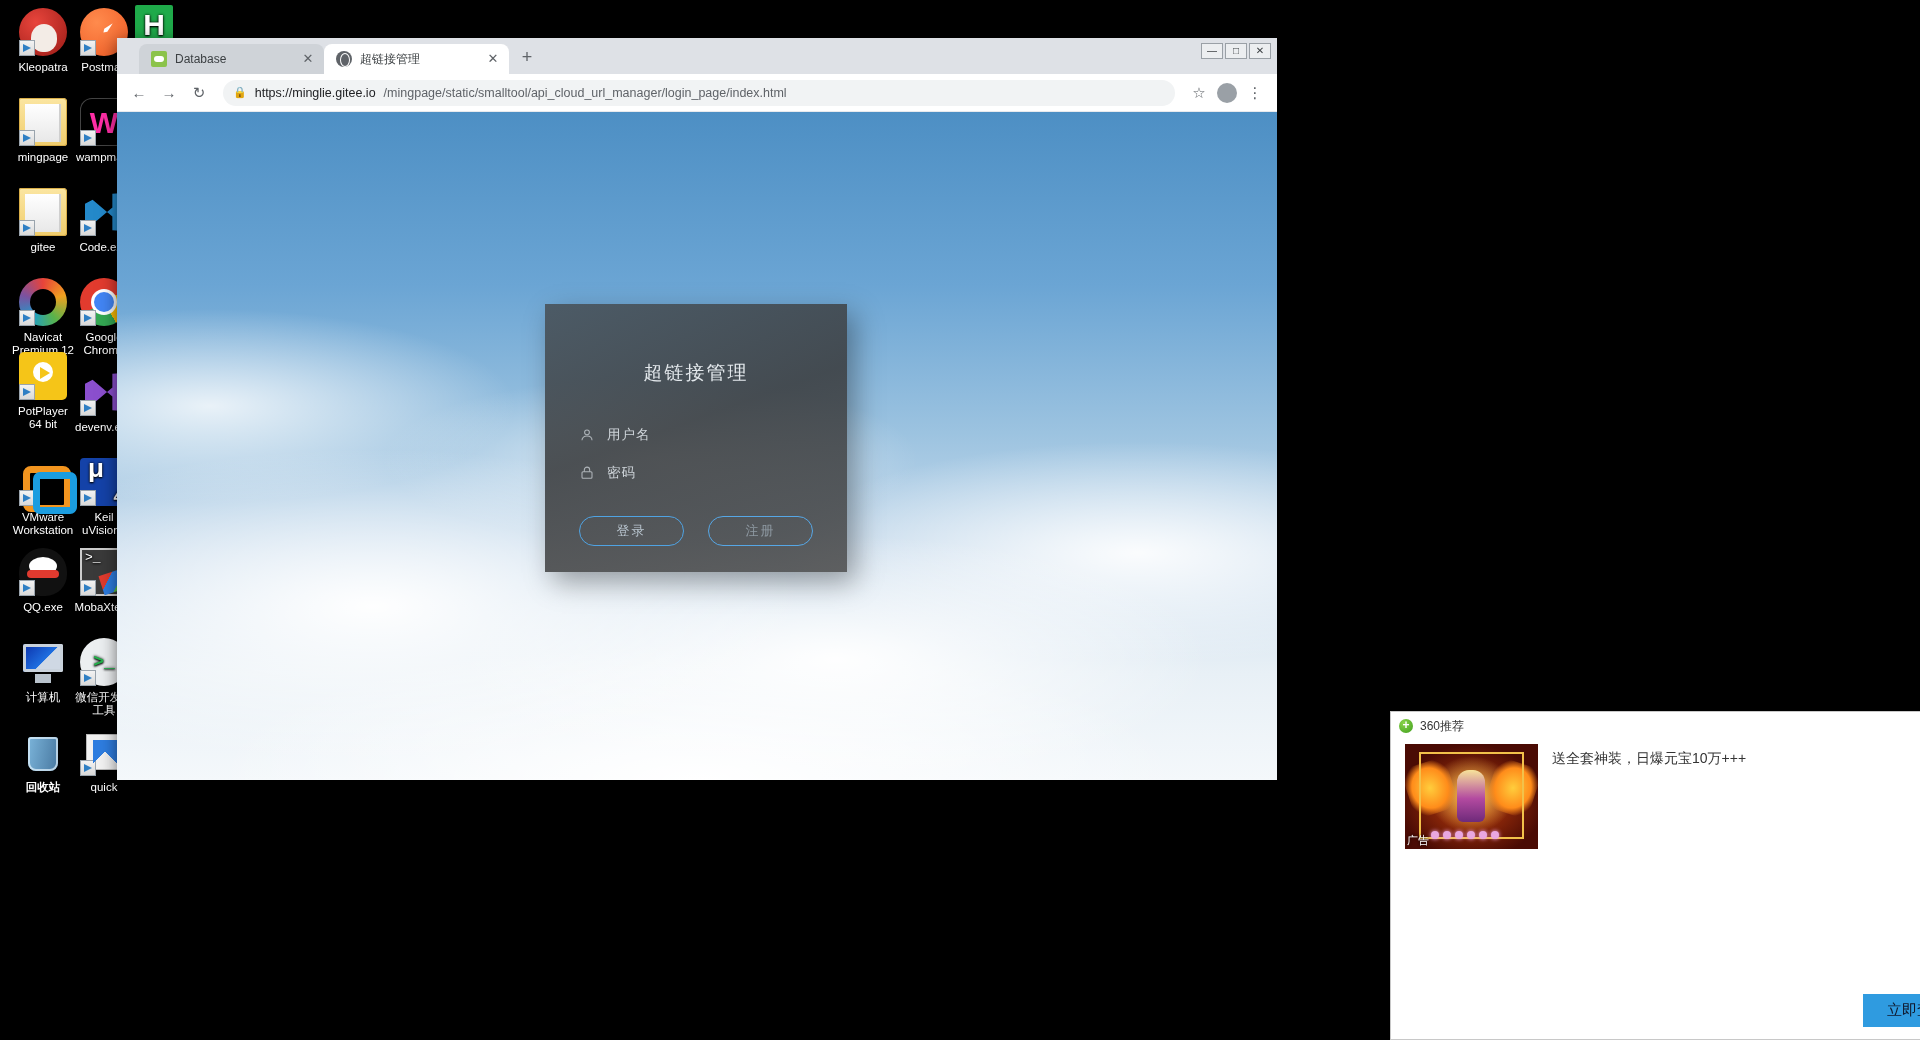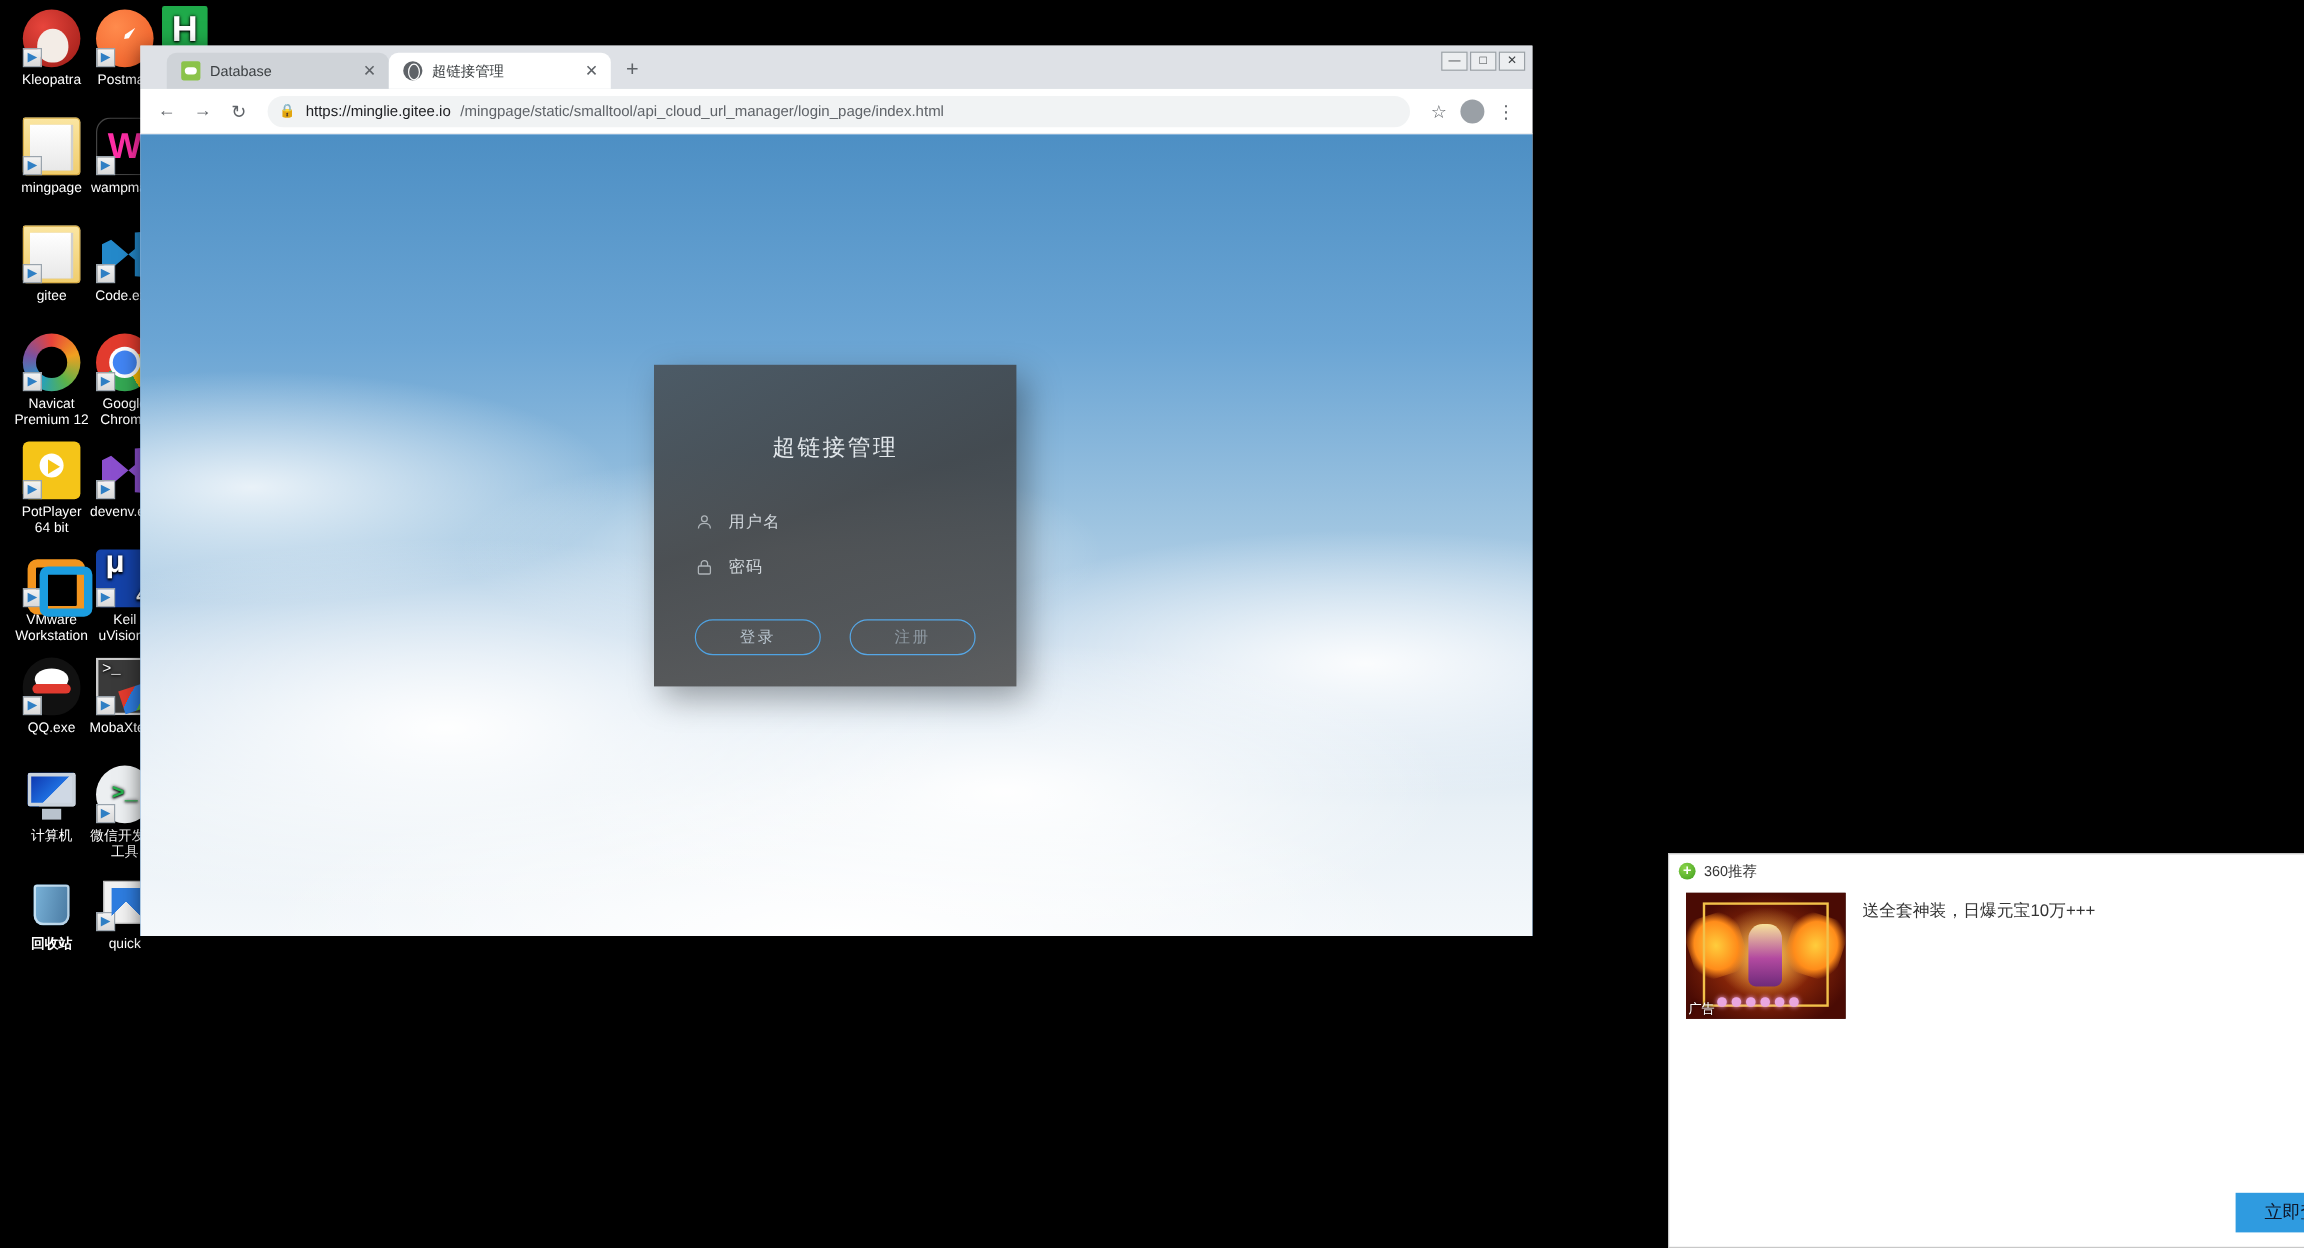--- a/index.html
+++ b/index.html
@@ -378,21 +378,21 @@
           <span class="shortcut-arrow"></span>
         </span>
         <span class="label">Navicat<br>Premium 12</span>
       </div>
       <div class="desk-icon" style="left: 66px; top: 278px;">
         <span class="glyph ic-chrome">
           <span class="shortcut-arrow"></span>
         </span>
         <span class="label">Google<br>Chrome</span>
       </div>
-      <div class="desk-icon" style="left: 5px; top: 368px;">
+      <div class="desk-icon" style="left: 5px; top: 352px;">
         <span class="glyph ic-pot">
           <span class="shortcut-arrow"></span>
         </span>
         <span class="label">PotPlayer<br>64 bit</span>
       </div>
       <div class="desk-icon" style="left: 66px; top: 368px;">
         <span class="glyph ic-devenv">
           <span class="shortcut-arrow"></span>
         </span>
         <span class="label">devenv.exe</span>

